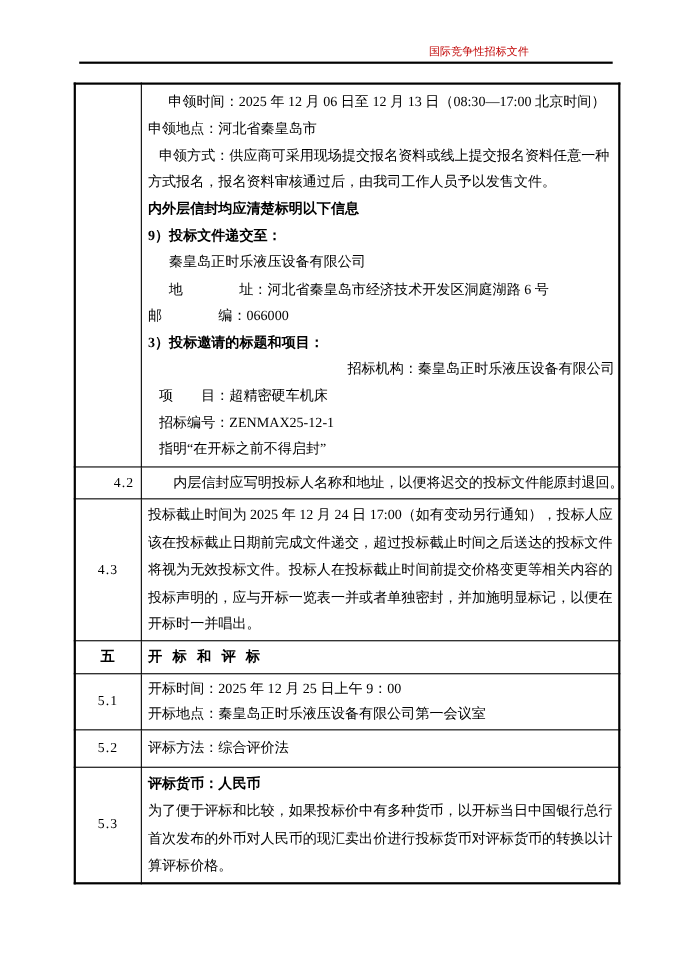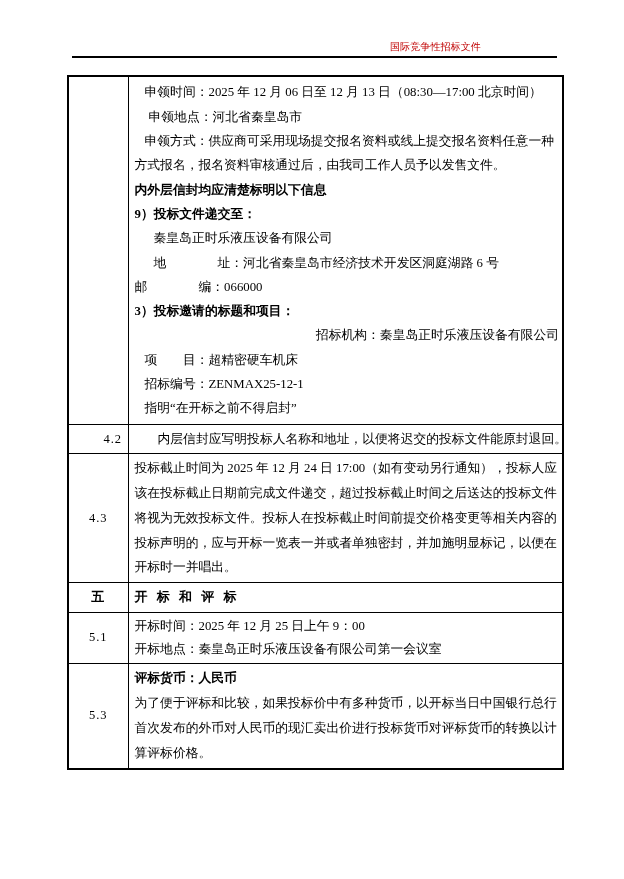--- a/index.html
+++ b/index.html
@@ -53,22 +53,22 @@
   <div class="header-rule"></div>
   <table class="bid-table">
     <colgroup>
         <col style="width:60px">
         <col style="width:435px">
       </colgroup>
     <tbody>
         <tr class="row-0">
           <td class="num-cell"></td>
           <td class="content-cell">
-            <div class="line" style="margin-left: 10px;">申领时间：2025 年 12 月 06 日至 12 月 13 日（08:30—17:00 北京时间）</div>
-            <div class="line" style="margin-left: 14px;">申领地点：河北省秦皇岛市</div>
+            <div class="line" style="margin-left: 10px; text-align: center;">申领时间：2025 年 12 月 06 日至 12 月 13 日（08:30—17:00 北京时间）</div>
+            <div class="line" style="margin-left: 0;">申领地点：河北省秦皇岛市</div>
             <div class="line" style="margin-left: 10px;">申领方式：供应商可采用现场提交报名资料或线上提交报名资料任意一种</div>
             <div class="line">方式报名，报名资料审核通过后，由我司工作人员予以发售文件。</div>
             <div class="line b">内外层信封均应清楚标明以下信息</div>
             <div class="line b">9）投标文件递交至：</div>
             <div class="line" style="margin-left: 19px;">秦皇岛正时乐液压设备有限公司</div>
             <div class="line" style="margin-left: 19px;">地　　　　址：河北省秦皇岛市经济技术开发区洞庭湖路 6 号</div>
             <div class="line" style="">邮　　　　编：066000</div>
             <div class="line b">3）投标邀请的标题和项目：</div>
             <div class="line" style="margin-left: 10px; text-align: right;">招标机构：秦皇岛正时乐液压设备有限公司</div>
             <div class="line" style="margin-left: 10px;">项　　目：超精密硬车机床</div>
@@ -98,20 +98,26 @@
             <div class="line b">开 标 和 评 标</div>
           </td>
         </tr>
         <tr class="row-4">
           <td class="num-cell">5.1</td>
           <td class="content-cell">
             <div class="line">开标时间：2025 年 12 月 25 日上午 9：00</div>
             <div class="line">开标地点：秦皇岛正时乐液压设备有限公司第一会议室</div>
           </td>
         </tr>
+        <tr class="row-5">
+          <td class="num-cell">5.2</td>
+          <td class="content-cell">
+            <div class="line">评标方法：综合评价法</div>
+          </td>
+        </tr>
         <tr class="row-6">
           <td class="num-cell">5.3</td>
           <td class="content-cell">
             <div class="line b">评标货币：人民币</div>
             <div class="line">为了便于评标和比较，如果投标价中有多种货币，以开标当日中国银行总行</div>
             <div class="line">首次发布的外币对人民币的现汇卖出价进行投标货币对评标货币的转换以计</div>
             <div class="line">算评标价格。</div>
           </td>
         </tr>
       </tbody>

